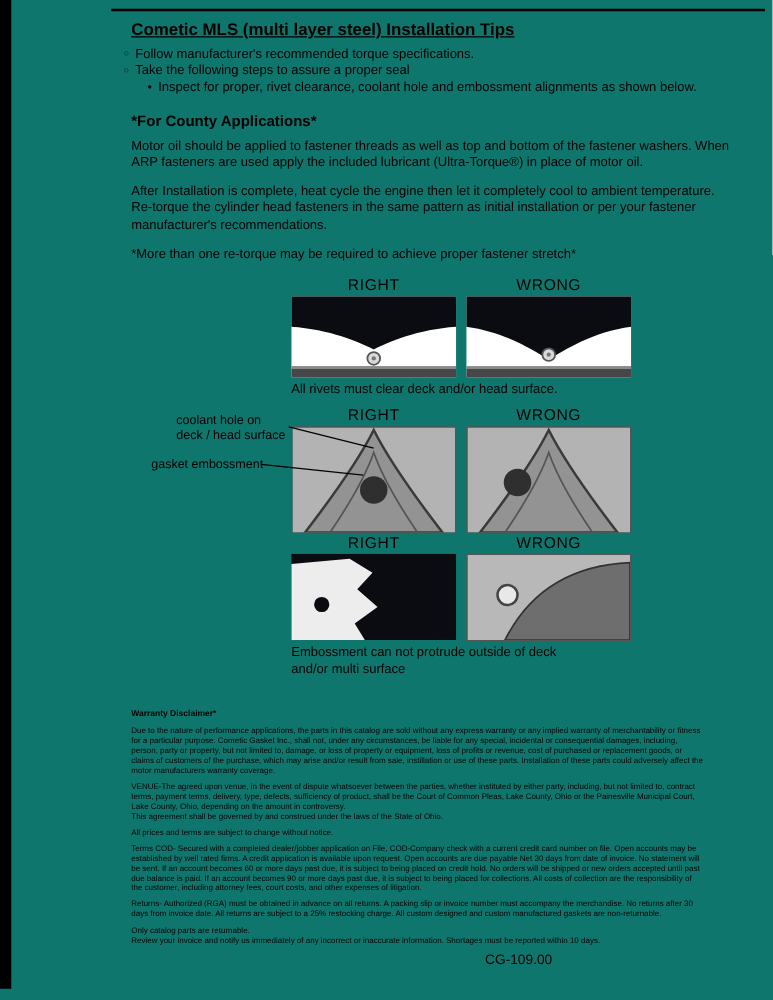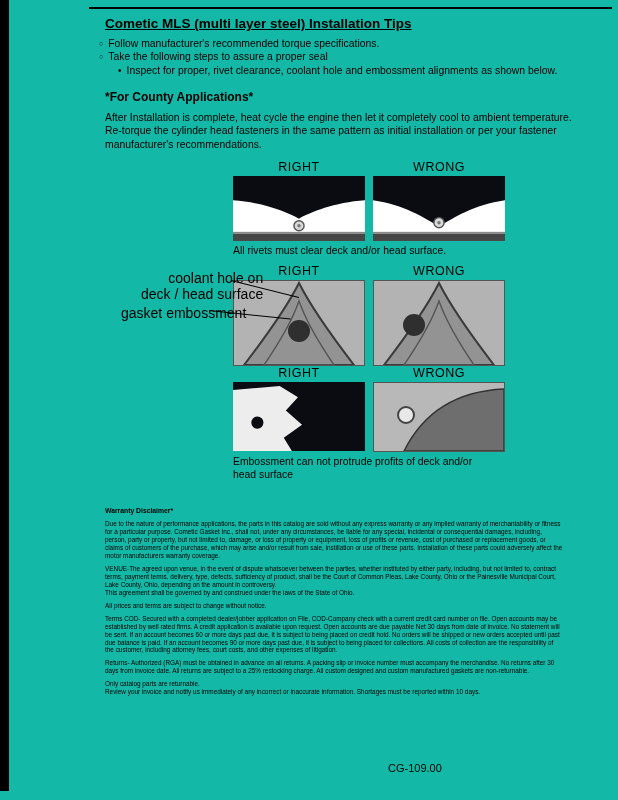--- a/index.html
+++ b/index.html
@@ -1,19 +1,19 @@
 <!DOCTYPE html>
 <html><head>
 <meta charset="utf-8">
 <style>
   * { box-sizing: border-box; }
   html, body { margin: 0; padding: 0; background: #ffffff; }
   .page {
     position: relative; width: 618px; height: 800px; margin: 0 auto;
-    background: #14b8a6; color: #000;
+    background: #0f766e; color: #000;
     font-family: "Liberation Sans", "DejaVu Sans", sans-serif;
     overflow: hidden;
   }
   .left-bar { position: absolute; left: 0; top: 0; width: 9px; height: 791px; background: #000; }
   .top-rule { position: absolute; left: 89px; top: 7px; width: 523px; height: 2px; background: #000; }
 
   .content { position: absolute; left: 105px; top: 16px; width: 500px; }
 
   .title { font-size: 13.5px; font-weight: bold; text-decoration: underline; margin: 0 0 7px 0; }
 
@@ -28,21 +28,21 @@
 
   .diagram-area { margin-left: 128px; width: 272px; }
   .dg-row { display: flex; gap: 8px; }
   .dg-col { width: 132px; }
   .dg-label { text-align: center; font-size: 12.5px; letter-spacing: .5px; margin-bottom: 2px; }
   svg.dg { display: block; width: 132px; height: auto; }
   .framed { border: 1px solid #555; }
   .dg-caption { font-size: 10.4px; line-height: 1.25; margin: 3px 0 7px 0; width: 240px; }
 
   .row2wrap { position: relative; }
-  .callout { position: absolute; font-size: 14px; line-height: 1.15; color: #000; text-align: right; }
+  .callout { position: absolute; font-size: 10px; line-height: 1.15; color: #000; }
   .callout1 { left: -92px; top: 6px; white-space: pre-line; }
   .callout2 { left: -112px; top: 41px; }
   .callout-line { position: absolute; height: 0; border-top: 1px solid #000; transform-origin: left center; }
   .line1 { left: -2px; top: 16px; width: 70px; transform: rotate(14deg); }
   .line2 { left: -24px; top: 46px; width: 82px; transform: rotate(6deg); }
 
   .disclaimer { margin-top: 26px; width: 458px; }
   .disc-head { font-size: 6.8px; font-weight: bold; margin: 0 0 6px 0; }
   .disc-p { font-size: 6.4px; line-height: 1.24; margin: 0 0 5px 0; white-space: pre-line; }
 
@@ -64,21 +64,23 @@
         </div>
       <div class="tip">
           <span>Take the following steps to assure a proper seal</span>
         </div>
       <div class="subtip">
           <span>Inspect for proper, rivet clearance, coolant hole and embossment alignments as shown below.</span>
         </div>
     </div>
 
     <div class="diesel-head">*For County Applications*</div>
+    <p class="para">Motor oil should be applied to fastener threads as well as top and bottom of the fastener washers. When ARP fasteners are used apply the included lubricant (Ultra-Torque®) in place of motor oil.</p>
     <p class="para">After Installation is complete, heat cycle the engine then let it completely cool to ambient temperature. Re-torque the cylinder head fasteners in the same pattern as initial installation or per your fastener manufacturer's recommendations.</p>
+    <div class="note">*More than one re-torque may be required to achieve proper fastener stretch*</div>
 
     <div class="diagram-area">
 
       <div class="dg-row">
         <div class="dg-col">
           <div class="dg-label">RIGHT</div>
           <svg class="dg" viewBox="0 0 130 64">
             <rect width="130" height="64" fill="#ffffff"></rect>
             <path d="M0,0 H130 V24 C100,26 76,36 65,42 C54,36 30,26 0,24 Z" fill="#0b0b12"></path>
             <rect x="0" y="55" width="130" height="2" fill="#8a8a8a"></rect>
@@ -140,21 +142,21 @@
         </div>
         <div class="dg-col">
           <div class="dg-label">WRONG</div>
           <svg class="dg framed" viewBox="0 0 130 68">
             <rect width="130" height="68" fill="#b8b8b8"></rect>
             <path d="M130,6 C84,8 50,28 30,68 L130,68 Z" fill="#6e6e6e" stroke="#333" stroke-width="1.4"></path>
             <circle cx="32" cy="32" r="8" fill="#e8e8e8" stroke="#444" stroke-width="2"></circle>
           </svg>
         </div>
       </div>
-      <div class="dg-caption">Embossment can not protrude profits of deck and/or head surface</div>
+      <div class="dg-caption">Embossment can not protrude outside of deck and/or multi surface</div>
     </div>
 
     <div class="disclaimer">
       <div class="disc-head">Warranty Disclaimer*</div>
       <p class="disc-p">Due to the nature of performance applications, the parts in this catalog are sold without any express warranty or any implied warranty of merchantability or fitness for a particular purpose.  Cometic Gasket Inc., shall not, under any circumstances, be liable for any special, incidental or consequential damages, including, person, party or property, but not limited to, damage, or loss of property or equipment, loss of profits or revenue, cost of purchased or replacement goods, or claims of customers of the purchase, which may arise and/or result from sale, instillation or use of these parts.  Installation of these parts could adversely affect the motor manufacturers warranty coverage.</p>
       <p class="disc-p">VENUE-The agreed upon venue, in the event of dispute whatsoever between the parties, whether instituted by either party, including, but not limited to, contract terms, payment terms, delivery, type, defects, sufficiency of product, shall be the Court of Common Pleas, Lake County, Ohio or the Painesville Municipal Court, Lake County, Ohio, depending on the amount in controversy.
 This agreement shall be governed by and construed under the laws of the State of Ohio.</p>
       <p class="disc-p">All prices and terms are subject to change without notice.</p>
       <p class="disc-p">Terms COD- Secured with a completed dealer/jobber application on File, COD-Company check with a current credit card number on file.  Open accounts may be established by well rated firms.  A credit application is available upon request.  Open accounts are due payable Net 30 days from date of invoice.  No statement will be sent.  If an account becomes 60 or more days past due, it is subject to being placed on credit hold.  No orders will be shipped or new orders accepted until past due balance is paid.  If an account becomes 90 or more days past due, it is subject to being placed for collections.  All costs of collection are the responsibility of the customer, including attorney fees, court costs, and other expenses of litigation.</p>
       <p class="disc-p">Returns- Authorized (RGA) must be obtained in advance on all returns.  A packing slip or invoice number must accompany the merchandise.  No returns after 30 days from invoice date.  All returns are subject to a 25% restocking charge.  All custom designed and custom manufactured gaskets are non-returnable.</p>

